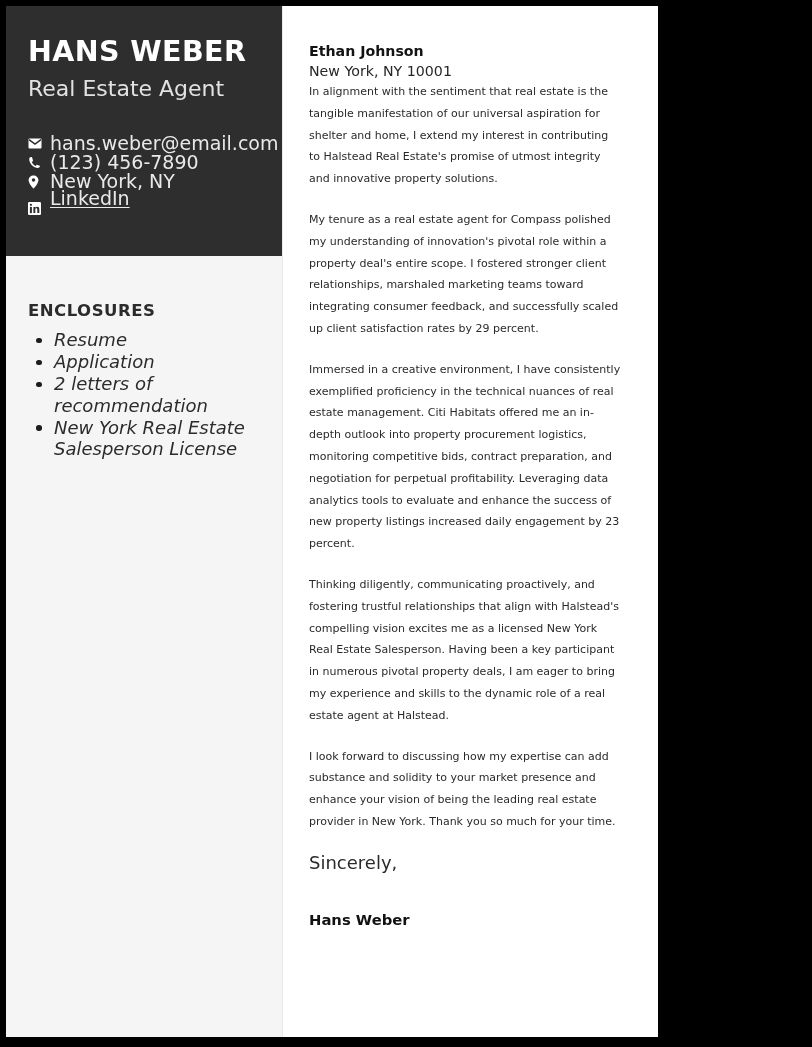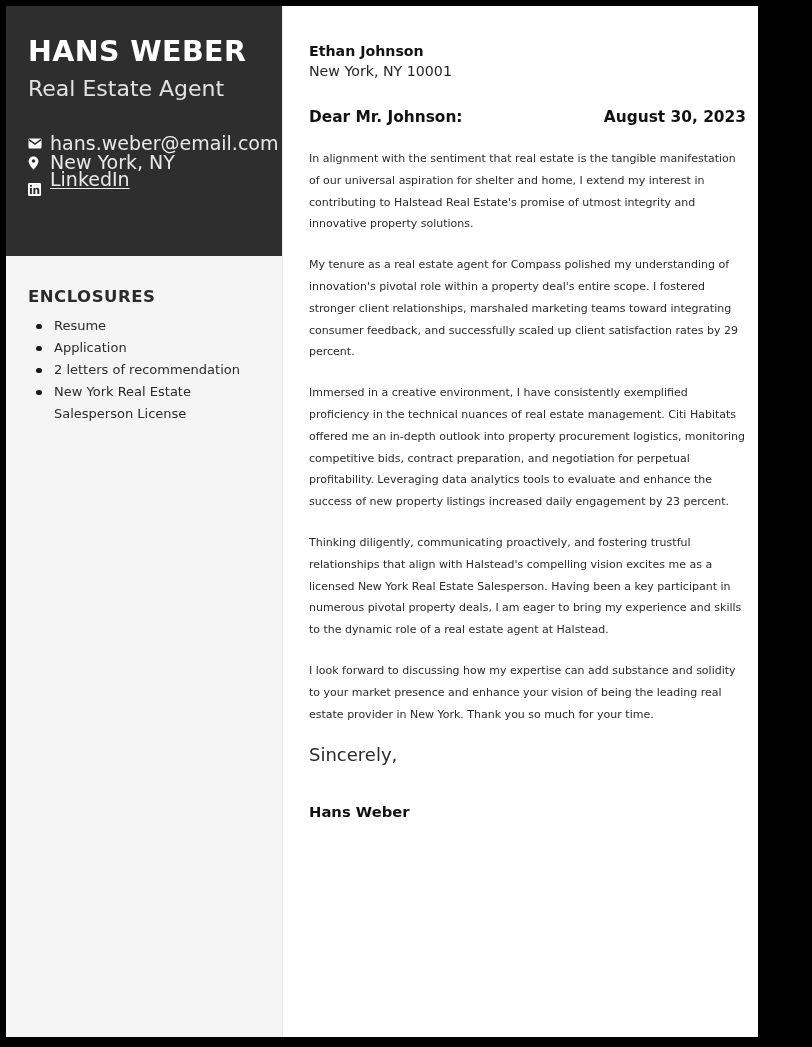--- a/index.html
+++ b/index.html
@@ -17,21 +17,21 @@
     width: 812px;
     height: 1047px;
     background: #000000;
     overflow: hidden;
   }
 
   .page {
     position: absolute;
     left: 6px;
     top: 6px;
-    width: 752px;
+    width: 652px;
     height: 1031px;
     background: #f97316;
     display: flex;
     overflow: hidden;
   }
 
   
   .sidebar {
     width: 277px;
     flex: 0 0 277px;
@@ -105,51 +105,53 @@
   .enclosures {
     padding: 31px 20px 0 22px;
   }
 
   .enclosures-title {
     font-size: 16.5px;
     font-weight: bold;
     color: #2b2b2b;
     letter-spacing: 0.5px;
     margin-bottom: 9px;
+    margin-top: 14px;
   }
 
   .enclosures-list {
     list-style: none;
   }
 
   .enclosure-item {
     position: relative;
     padding-left: 26px;
-    font-size: 13px;
+    font-size: 18px;
     line-height: 21.5px;
     color: #2b2b2b;
     margin-bottom: 0.5px;
+    font-style: italic;
   }
 
   .enclosure-item::before {
     content: "";
     position: absolute;
     left: 8px;
     top: 8.5px;
     width: 5.5px;
     height: 5.5px;
     border-radius: 50%;
     background: #1c1c1c;
   }
 
   
   .main {
     flex: 1 1 auto;
     background: #ffffff;
-    padding: 36px 12px 0 26px;
+    padding: 36px 36px 0 26px;
   }
 
   .recipient {
     font-size: 14.2px;
     line-height: 19.5px;
     color: #262626;
   }
 
   .recipient .recipient-name {
     font-weight: bold;
@@ -214,20 +216,28 @@
           <li class="contact-item">
             <span class="contact-icon">
               <svg width="14" height="11" viewBox="0 0 14 11" aria-hidden="true">
                 <rect x="0.5" y="0.5" width="13" height="10" rx="1" fill="#ffffff"></rect>
                 <path d="M1 1.6 L7 6.1 L13 1.6" fill="none" stroke="#2e2e2e" stroke-width="1.5"></path>
               </svg>
             </span>
             <span class="contact-text">hans.weber@email.com</span>
           </li>
 
+          <li class="contact-item">
+            <span class="contact-icon">
+              <svg width="13" height="13" viewBox="0 0 13 13" aria-hidden="true">
+                <path d="M3.1 0.9 C2.2 0.9 1.2 1.7 1.2 3.1 C1.2 7.4 5.0 11.6 9.3 11.9 C10.8 12.0 11.9 11.1 11.9 10.2 C11.9 9.8 11.6 9.5 11.2 9.4 L9.3 8.9 C8.9 8.8 8.5 9.0 8.3 9.3 L7.8 10.1 C6.2 9.3 4.5 7.6 3.7 5.9 L4.5 5.4 C4.9 5.2 5.1 4.8 5.0 4.4 L4.4 2.4 C4.3 1.2 3.7 0.9 3.1 0.9 Z" fill="#ffffff"></path>
+              </svg>
+            </span>
+            <span class="contact-text">(123) 456-7890</span>
+          </li>
 
           <li class="contact-item">
             <span class="contact-icon">
               <svg width="11" height="14" viewBox="0 0 11 14" aria-hidden="true">
                 <path d="M5.5 0.4 C2.7 0.4 0.6 2.5 0.6 5.2 C0.6 8.6 5.5 13.6 5.5 13.6 C5.5 13.6 10.4 8.6 10.4 5.2 C10.4 2.5 8.3 0.4 5.5 0.4 Z" fill="#ffffff"></path>
                 <circle cx="5.5" cy="5.1" r="1.75" fill="#2e2e2e"></circle>
               </svg>
             </span>
             <span class="contact-text">New York, NY</span>
           </li>
@@ -261,24 +271,20 @@
 
     </aside>
 
     <main class="main">
 
       <div class="recipient">
         <div class="recipient-name">Ethan Johnson</div>
         <div>New York, NY 10001</div>
       </div>
 
-      <div class="salutation-row">
-        <div class="salutation">Dear Mr. Johnson:</div>
-        <div class="letter-date">August 30, 2023</div>
-      </div>
 
       <p class="body-paragraph">In alignment with the sentiment that real estate is the tangible manifestation of our universal aspiration for shelter and home, I extend my interest in contributing to Halstead Real Estate's promise of utmost integrity and innovative property solutions.</p>
       <p class="body-paragraph">My tenure as a real estate agent for Compass polished my understanding of innovation's pivotal role within a property deal's entire scope. I fostered stronger client relationships, marshaled marketing teams toward integrating consumer feedback, and successfully scaled up client satisfaction rates by 29 percent.</p>
       <p class="body-paragraph">Immersed in a creative environment, I have consistently exemplified proficiency in the technical nuances of real estate management. Citi Habitats offered me an in-depth outlook into property procurement logistics, monitoring competitive bids, contract preparation, and negotiation for perpetual profitability. Leveraging data analytics tools to evaluate and enhance the success of new property listings increased daily engagement by 23 percent.</p>
       <p class="body-paragraph">Thinking diligently, communicating proactively, and fostering trustful relationships that align with Halstead's compelling vision excites me as a licensed New York Real Estate Salesperson. Having been a key participant in numerous pivotal property deals, I am eager to bring my experience and skills to the dynamic role of a real estate agent at Halstead.</p>
       <p class="body-paragraph">I look forward to discussing how my expertise can add substance and solidity to your market presence and enhance your vision of being the leading real estate provider in New York. Thank you so much for your time.</p>
 
       <p class="closing">Sincerely,</p>
       <div class="signature">Hans Weber</div>
 

